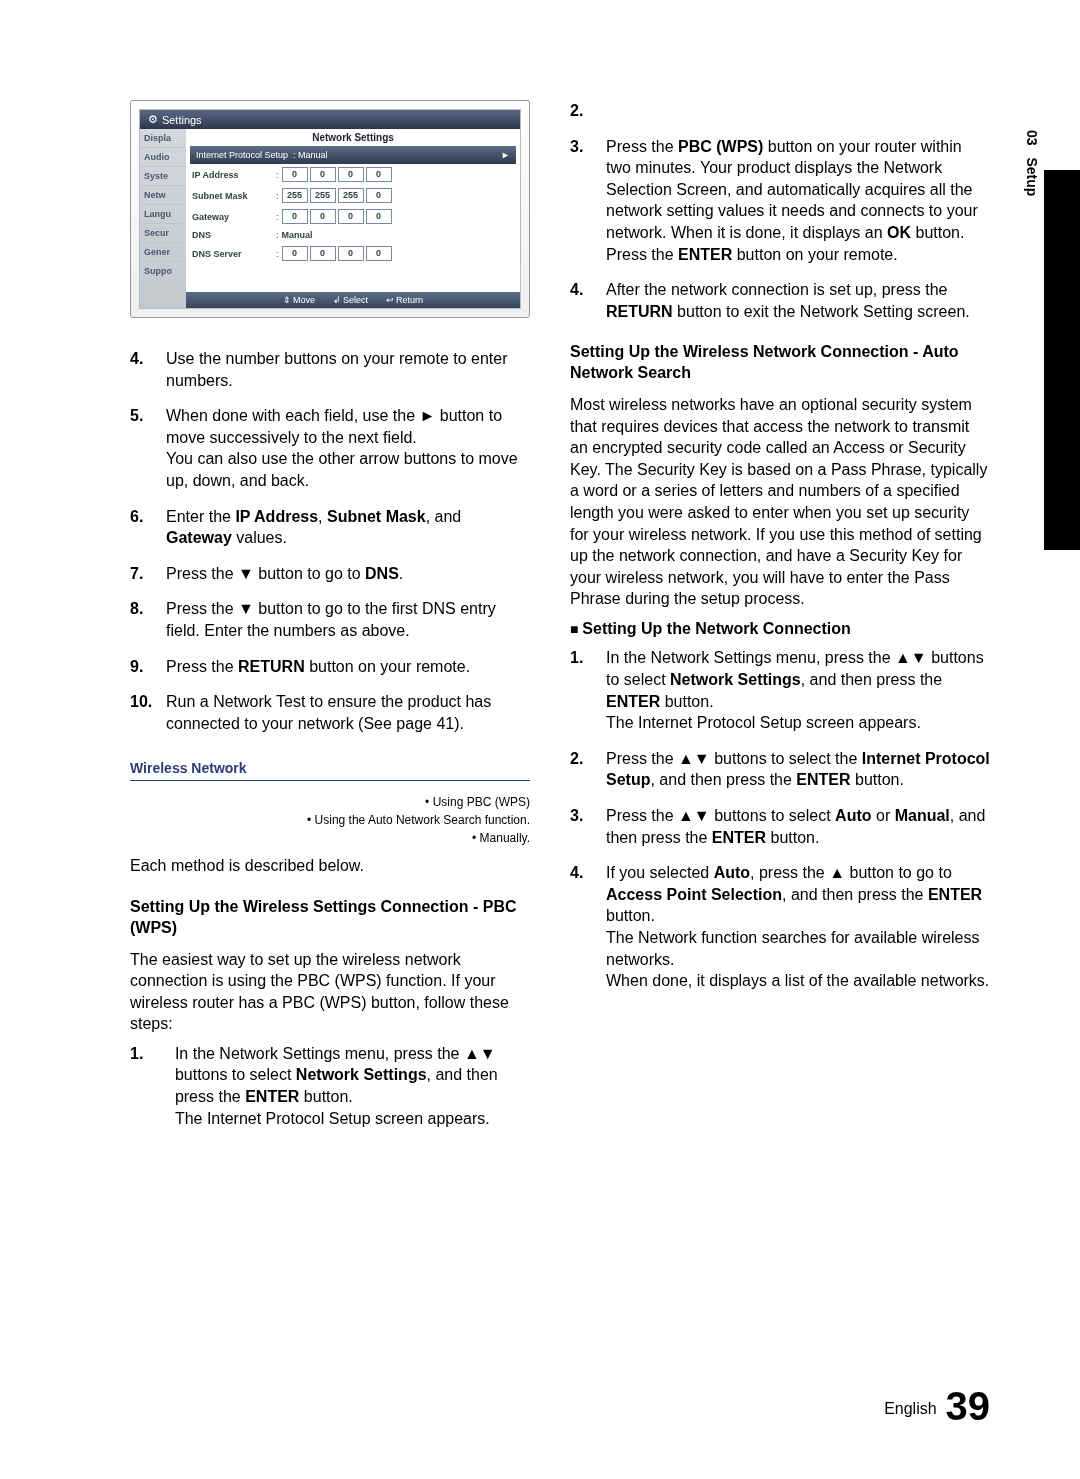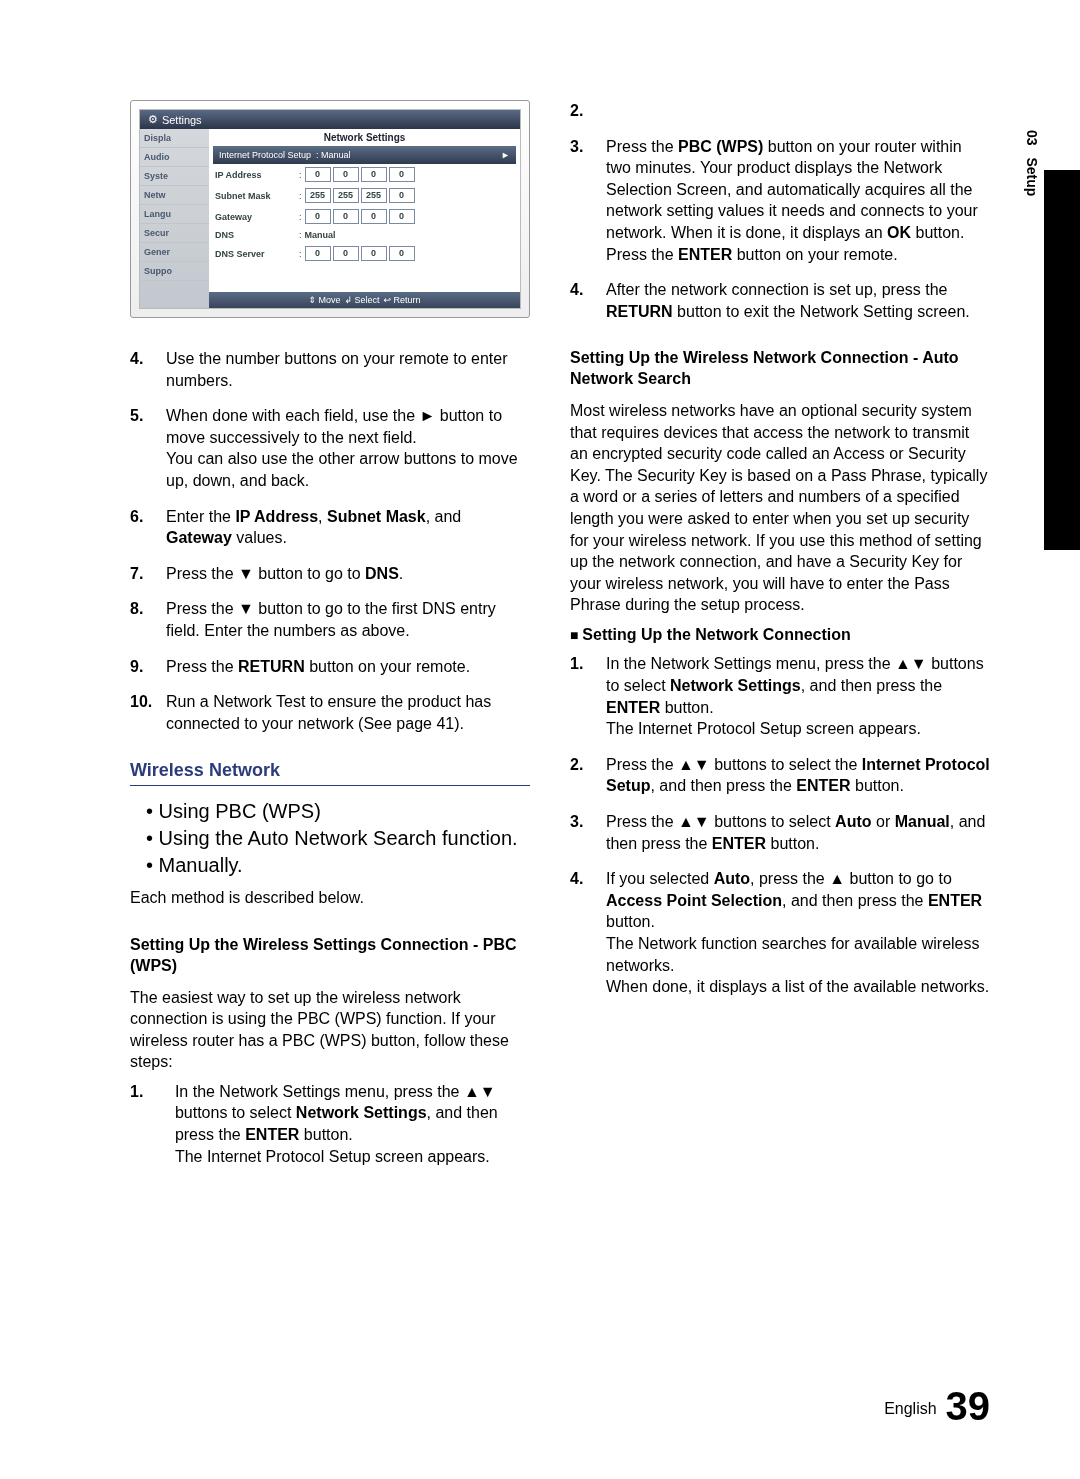--- a/index.html
+++ b/index.html
@@ -9,47 +9,47 @@
   .thumb-tab { position:absolute; right:0; top:170px; width:36px; height:380px; background:#000; }
   .columns { display:flex; gap:40px; }
   .col { flex:1; }
   .col-left { max-width:400px; }
   .col-right { max-width:430px; }
   ol { list-style: decimal; padding-left:30px; margin:0; }
   ol li { font-size:16px; line-height:1.35; margin-bottom:14px; }
   ol li .num { font-weight:bold; }
   p { font-size:16px; margin:8px 0; line-height:1.35; }
   .bold { font-weight:bold; }
-  .section-head { font-size:18px; font-weight:bold; color:#2a3c7a; border-bottom:1px solid #2a3c7a; padding-bottom:4px; margin-top:26px; margin-bottom:14px; }
-  .section-head-black { font-size:16px; font-weight:bold; margin-top:26px; margin-bottom:10px; line-height:1.3; }
+  .section-head { font-size:14px; font-weight:bold; color:#2a3c7a; border-bottom:1px solid #2a3c7a; padding-bottom:4px; margin-top:26px; margin-bottom:14px; }
+  .section-head-black { font-size:16px; font-weight:bold; margin-top:20px; margin-bottom:10px; line-height:1.3; }
   .sq-bullet::before { content:"■ "; font-size:14px; }
   ul.bullets { list-style:none; padding-left:16px; margin:10px 0; }
-  ul.bullets li { margin:4px 0; font-size:20px; }
+  ul.bullets li { margin:4px 0; font-size:12px;text-align:right; }
   ul.bullets li::before { content:"• "; }
   .footer { position:absolute; right:90px; bottom:50px; font-size:16px; }
   .pagenum { font-size:40px; font-weight:bold; vertical-align:-6px; }
 
   
   .ss-wrap { width:400px; margin:0 0 30px 0; }
   .ss-frame { border:1px solid #999; padding:8px; border-radius:3px; background:linear-gradient(#fff,#eee);}
   .ss-app { background:#e9ecef; border:1px solid #bbb; font-size:10px; color:#344; }
   .ss-titlebar { background:linear-gradient(#5a6a85,#2b3548); color:#fff; padding:3px 8px; font-size:11px; display:flex; align-items:center;}
   .ss-titlebar .gear { margin-right:4px; font-size:11px;}
   .ss-body { display:flex; }
-  .ss-side { width:69px; background:linear-gradient(#d4d8dc,#c3c8ce);}
+  .ss-side { width:46px; background:linear-gradient(#d4d8dc,#c3c8ce);}
   .ss-side div { padding:4px 4px; font-size:9px; font-weight:bold; color:#48586e; border-bottom:1px solid #bfc5cc; white-space:nowrap; overflow:hidden; }
   .ss-panel { flex:1; background:#fff;}
   .ss-panel-title { text-align:center; font-size:10px; font-weight:bold; padding:3px; color:#223; background:#fff;}
   .ss-dropdown { margin:0 4px; padding:4px 6px; background:linear-gradient(#5c6d86,#2e3a4e); color:#fff; font-size:9px; display:flex; justify-content:space-between; align-items:center;}
   .ss-row { display:flex; align-items:center; padding:3px 6px; }
   .ss-label { width:84px; font-size:9px; color:#344; font-weight:bold; }
   .ss-colon { margin-right:3px; font-size:9px;}
   .ip-box { width:24px; height:13px; border:1px solid #7b8aa0; background:#fff; text-align:center; font-size:9px; line-height:13px; font-weight:bold; color:#344; margin-right:2px;}
   .ip-val { font-size:9px; color:#344; font-weight:bold; }
-  .ss-footer { background:linear-gradient(#5b6c86,#38465b); color:#fff; font-size:9px; padding:3px 24px; display:flex; justify-content:center; gap:4px;}
+  .ss-footer { background:linear-gradient(#5b6c86,#38465b); color:#fff; font-size:9px; padding:3px 24px; display:flex; justify-content:center; gap:18px;}
   .ss-footer span { white-space:nowrap;}
 </style>
 </head>
 <body>
 
 <div class="page">
   <div class="side-tab">
     <span class="nm">03</span>
     <span>Setup</span>
   </div>

